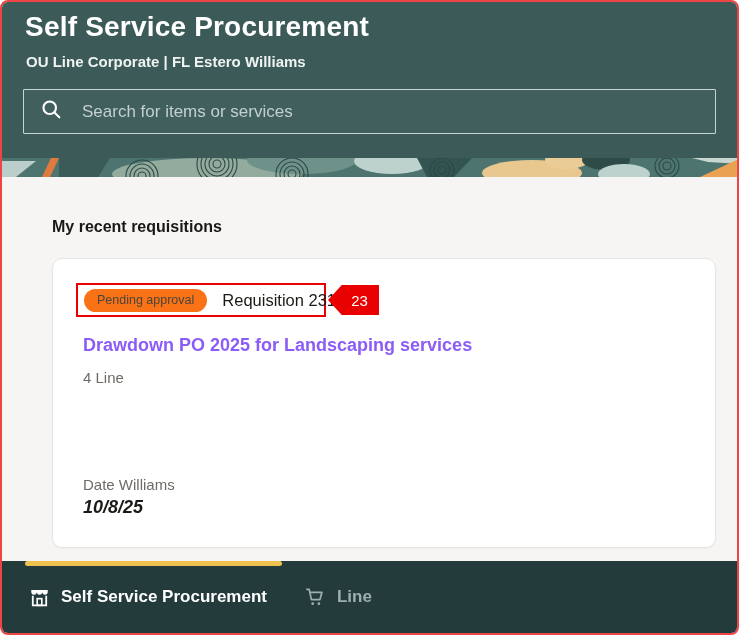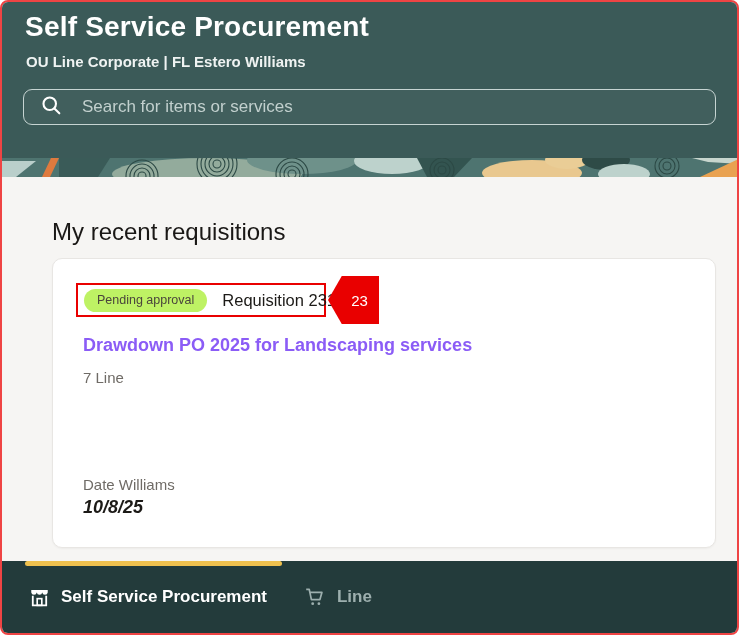--- a/index.html
+++ b/index.html
@@ -7,51 +7,51 @@
   .screen{
     position:relative;width:739px;height:635px;
     border:2px solid #ef4444;border-radius:8px;overflow:hidden;
     background:#F6F5F3;font-family:"Liberation Sans",sans-serif;
   }
   
   .app-header{position:absolute;top:0;left:0;right:0;height:156px;background:#3B5A58;}
   .app-title{position:absolute;left:23px;top:9px;margin:0;font-size:28px;font-weight:800;color:#FFFFFF;letter-spacing:.2px;}
   .app-subtitle{position:absolute;left:24px;top:51px;font-size:15px;font-weight:700;color:#EFF3F2;}
   .search-bar{
-    position:absolute;left:21px;right:21px;top:87px;height:36px;
-    border:1px solid #C6D4D2;border-radius:9px;display:flex;align-items:center;
+    position:absolute;left:21px;right:21px;top:87px;height:45px;
+    border:1px solid #C6D4D2;border-radius:1px;display:flex;align-items:center;
     padding:0 15px;gap:16px;background:rgba(255,255,255,0.03);
   }
   .search-input{
     flex:1;background:transparent;border:none;outline:none;
     color:#E9EFEE;font-size:17px;font-family:"Liberation Sans",sans-serif;
   }
   .search-input::placeholder{color:#C2D0CE;opacity:1;}
   
   .banner{position:absolute;top:156px;left:0;width:739px;height:19px;line-height:0;}
   
   .main-area{position:absolute;top:175px;left:0;right:0;bottom:72px;background:#F6F5F3;}
-  .section-heading{position:absolute;left:50px;top:41px;margin:0;font-size:24px;font-weight:400;color:#1A1816;}
+  .section-heading{position:absolute;left:50px;top:41px;margin:0;font-size:16px;font-weight:700;color:#1A1816;}
   .req-card{
     position:absolute;left:50px;right:21px;top:81px;height:290px;
     background:#FFFFFF;border:1px solid #E8E6E3;border-radius:10px;
     box-shadow:0 1px 2px rgba(0,0,0,.04);
   }
   .status-row{position:absolute;left:23px;top:24px;height:34px;display:flex;align-items:center;}
   .annotation-box{
     display:flex;align-items:center;height:34px;width:250px;
     border:2px solid #E90000;padding:0 6px;background:transparent;
   }
   .status-badge{
     display:inline-flex;align-items:center;height:23px;padding:0 13px;
-    background:#bef264;border-radius:12px;font-size:12.5px;color:#4A443C;white-space:nowrap;
+    background:#f97316;border-radius:12px;font-size:12.5px;color:#4A443C;white-space:nowrap;
   }
   .req-number{margin-left:15px;font-size:16.5px;color:#1C1A17;white-space:nowrap;}
   .annotation-tag{
-    position:relative;margin-left:2px;width:51px;height:48px;background:#E90000;
+    position:relative;margin-left:2px;width:51px;height:30px;background:#E90000;
     clip-path:polygon(0 50%,27% 0,100% 0,100% 100%,27% 100%);
     display:flex;align-items:center;justify-content:center;
     color:#FFFFFF;font-size:15px;padding-left:12px;
   }
   .req-title{position:absolute;left:30px;top:76px;margin:0;font-size:18px;font-weight:700;color:#8b5cf6;}
   .line-count{position:absolute;left:30px;top:110px;font-size:15px;color:#6F6B66;}
   .date-label{position:absolute;left:30px;top:217px;font-size:15px;color:#6F6B66;}
   .date-value{position:absolute;left:30px;top:238px;font-size:18px;font-weight:700;color:#1C1A17;font-style:italic;}
   
   .bottom-nav{position:absolute;left:0;right:0;bottom:0;height:72px;background:#233B3B;}
@@ -130,21 +130,21 @@
     <section class="req-card">
       <div class="status-row">
         <div class="annotation-box">
           <span class="status-badge">Pending approval</span>
           <span class="req-number">Requisition 23108</span>
         </div>
         <div class="annotation-tag">23</div>
       </div>
 
       <h3 class="req-title">Drawdown PO 2025 for Landscaping services</h3>
-      <div class="line-count">7 Line</div>
+      <div class="line-count">4 Line</div>
       <div class="date-label">Date Williams</div>
       <div class="date-value">10/8/25</div>
     </section>
   </main>
 
   <nav class="bottom-nav">
     <div class="active-indicator"></div>
     <div class="nav-items">
 
       <div class="nav-item active">

